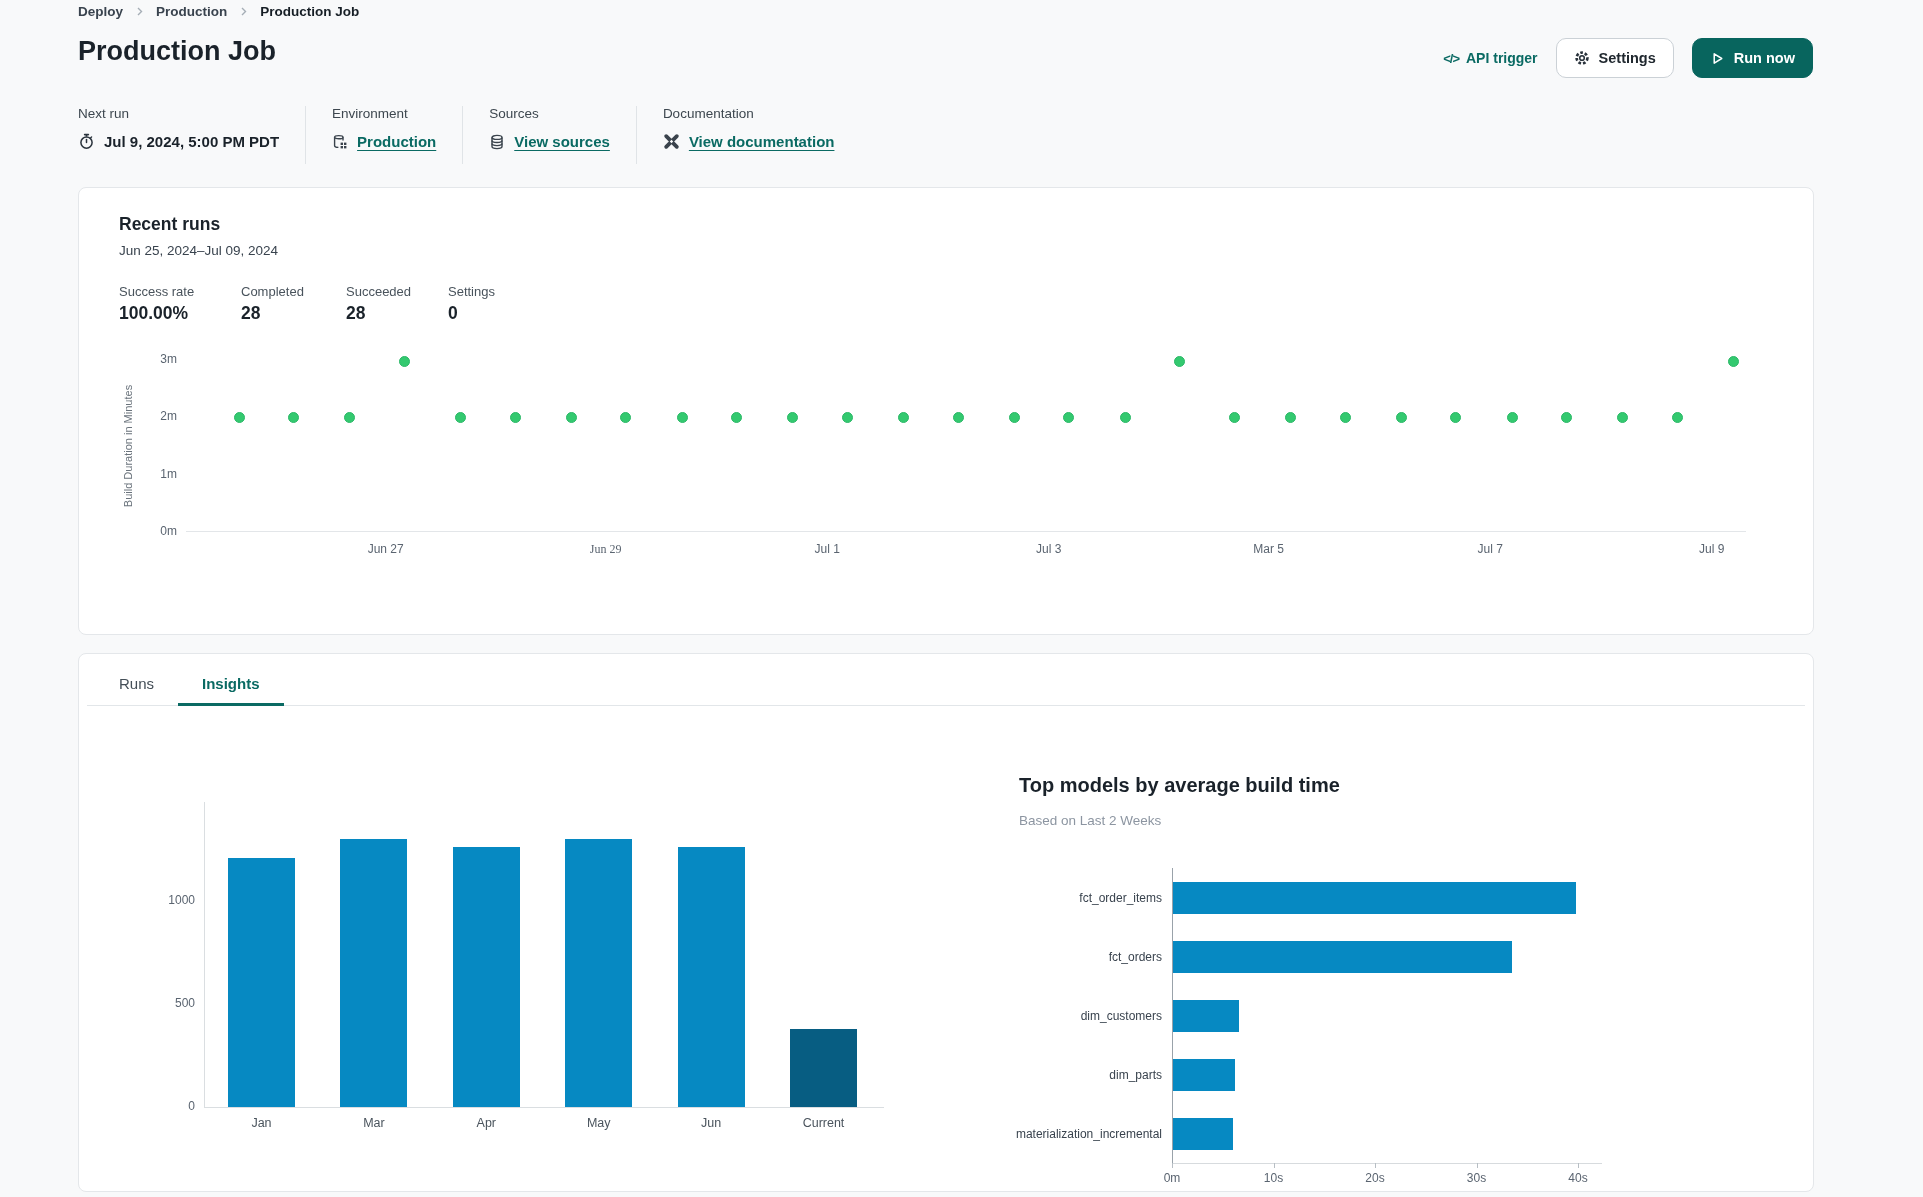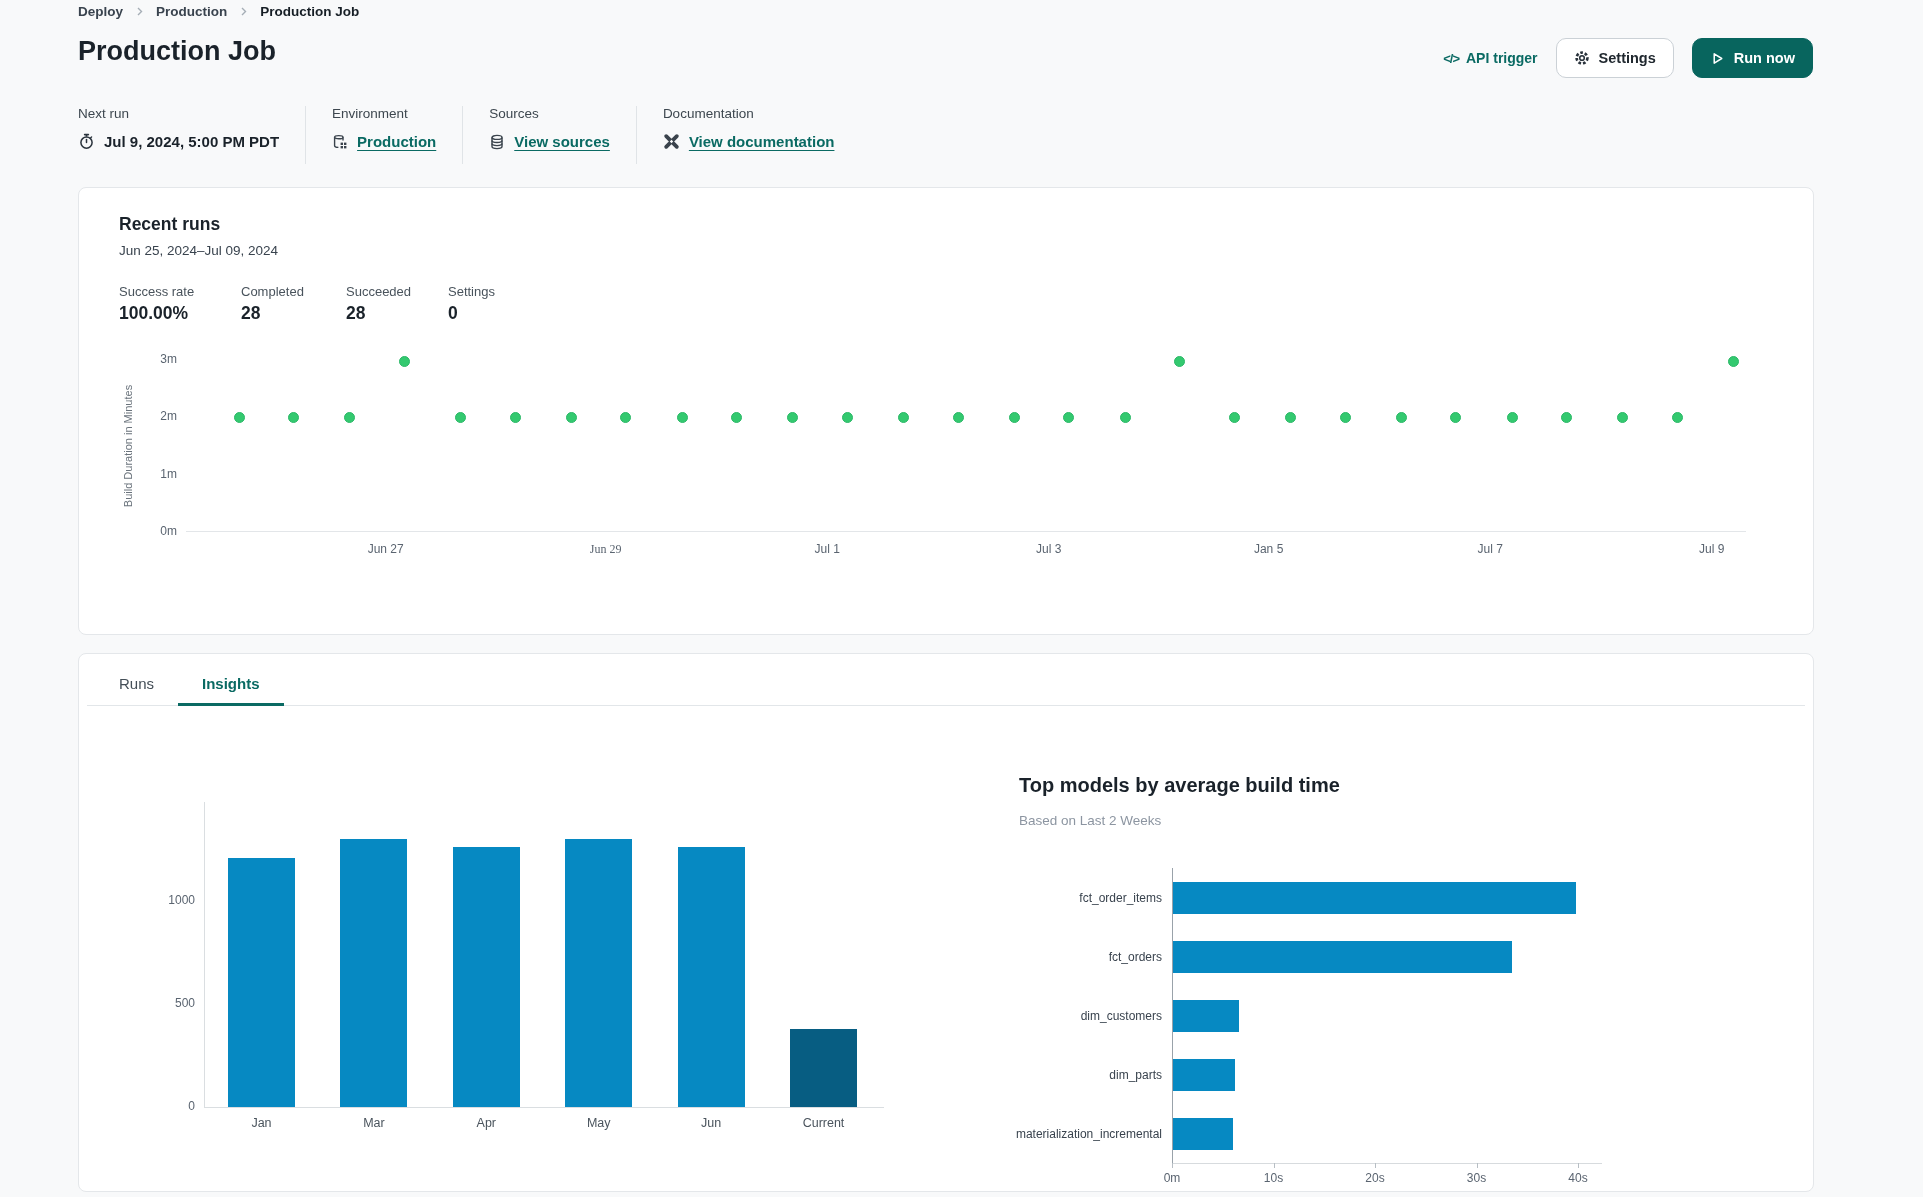--- a/index.html
+++ b/index.html
@@ -243,21 +243,21 @@
         <div class="dot" style="left: 1375.1px; top: 51.8333px; background: rgb(51, 201, 111);"></div>
         <div class="dot" style="left: 1431.26px; top: 51.8333px; background: rgb(51, 201, 111);"></div>
         <div class="dot" style="left: 1485.86px; top: 51.8333px; background: rgb(51, 201, 111);"></div>
         <div class="dot" style="left: 1542.02px; top: -4.35333px; background: rgb(51, 201, 111);"></div>
       </div>
     <div id="scatter-xticks">
         <div class="xtick" style="left: 266.68px;">Jun 27</div>
         <div class="xtick" style="left: 486.64px; font-family: Liberation Serif, serif;">Jun 29</div>
         <div class="xtick" style="left: 708.16px;">Jul 1</div>
         <div class="xtick" style="left: 929.68px;">Jul 3</div>
-        <div class="xtick" style="left: 1149.64px;">Jan 5</div>
+        <div class="xtick" style="left: 1149.64px;">Mar 5</div>
         <div class="xtick" style="left: 1371.16px;">Jul 7</div>
         <div class="xtick" style="left: 1592.68px;">Jul 9</div>
       </div>
   </div>
 </div>
 
 <div class="card" id="insights-card">
   <div class="tabbar">
     <div class="tab">Runs</div>
     <div class="tab active">Insights</div>

